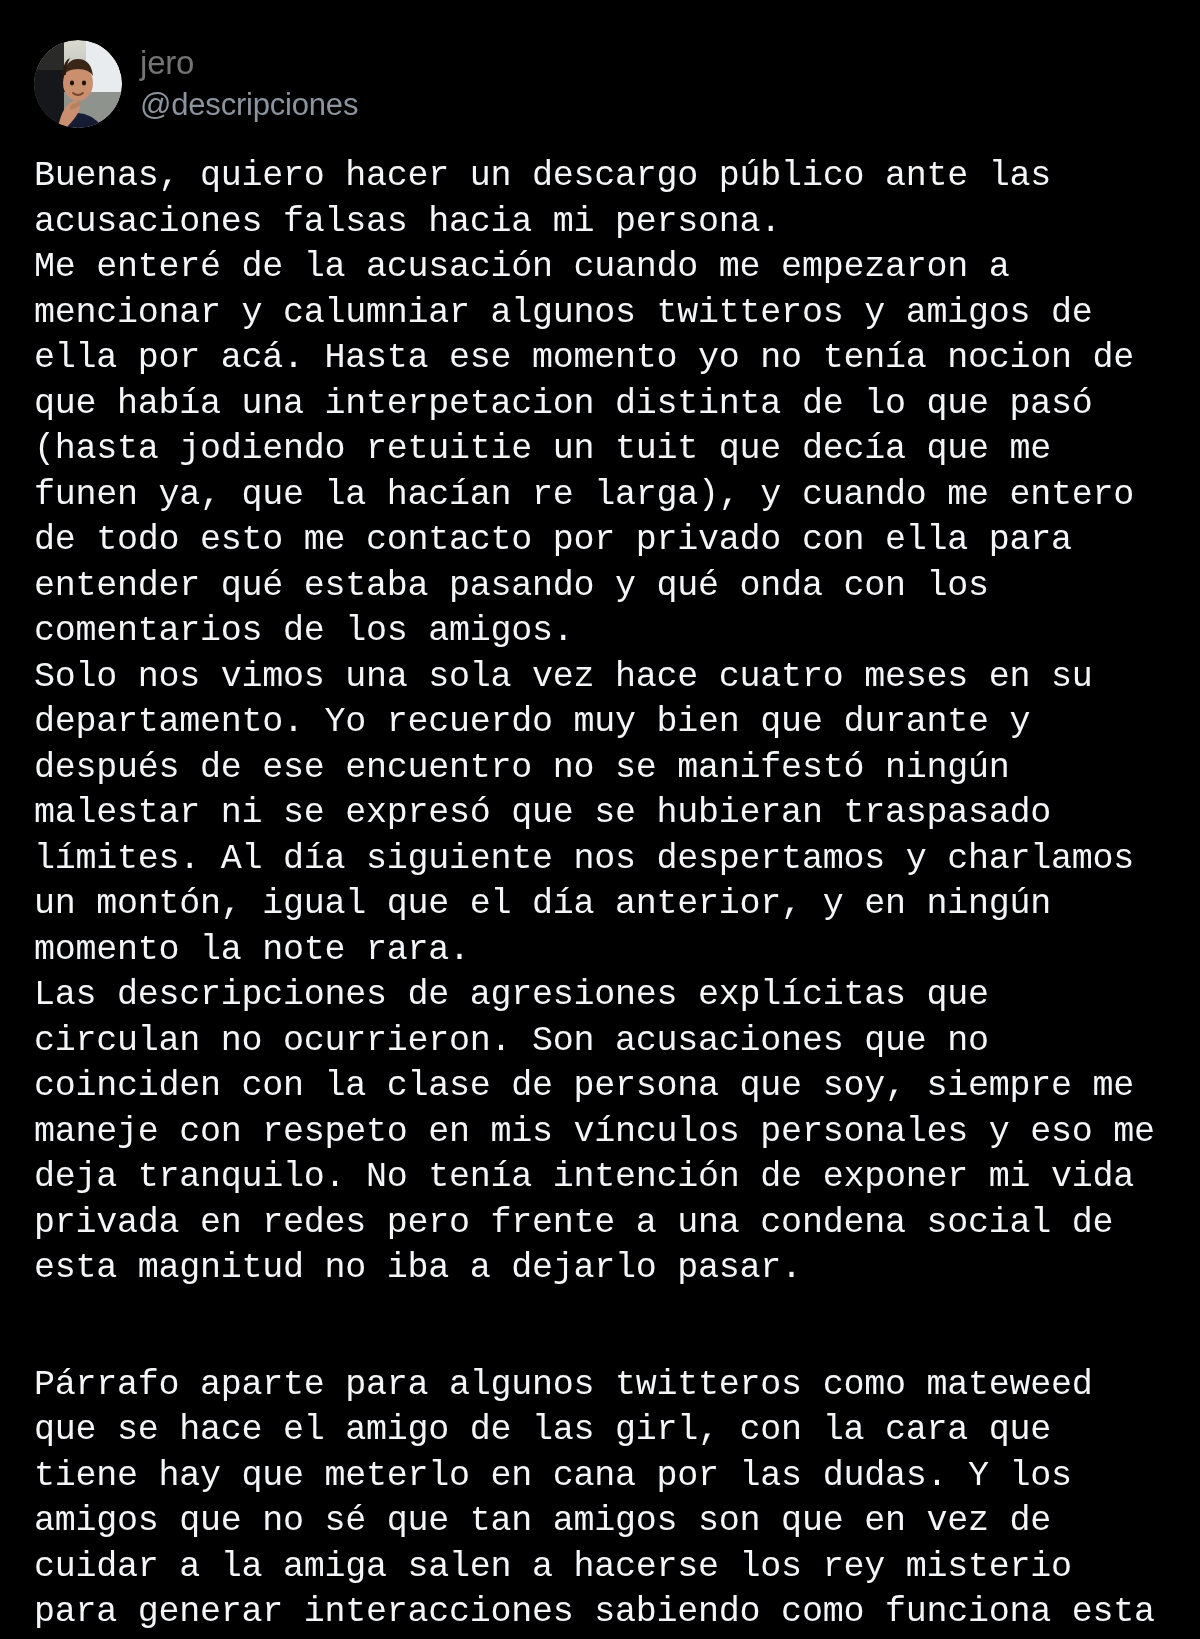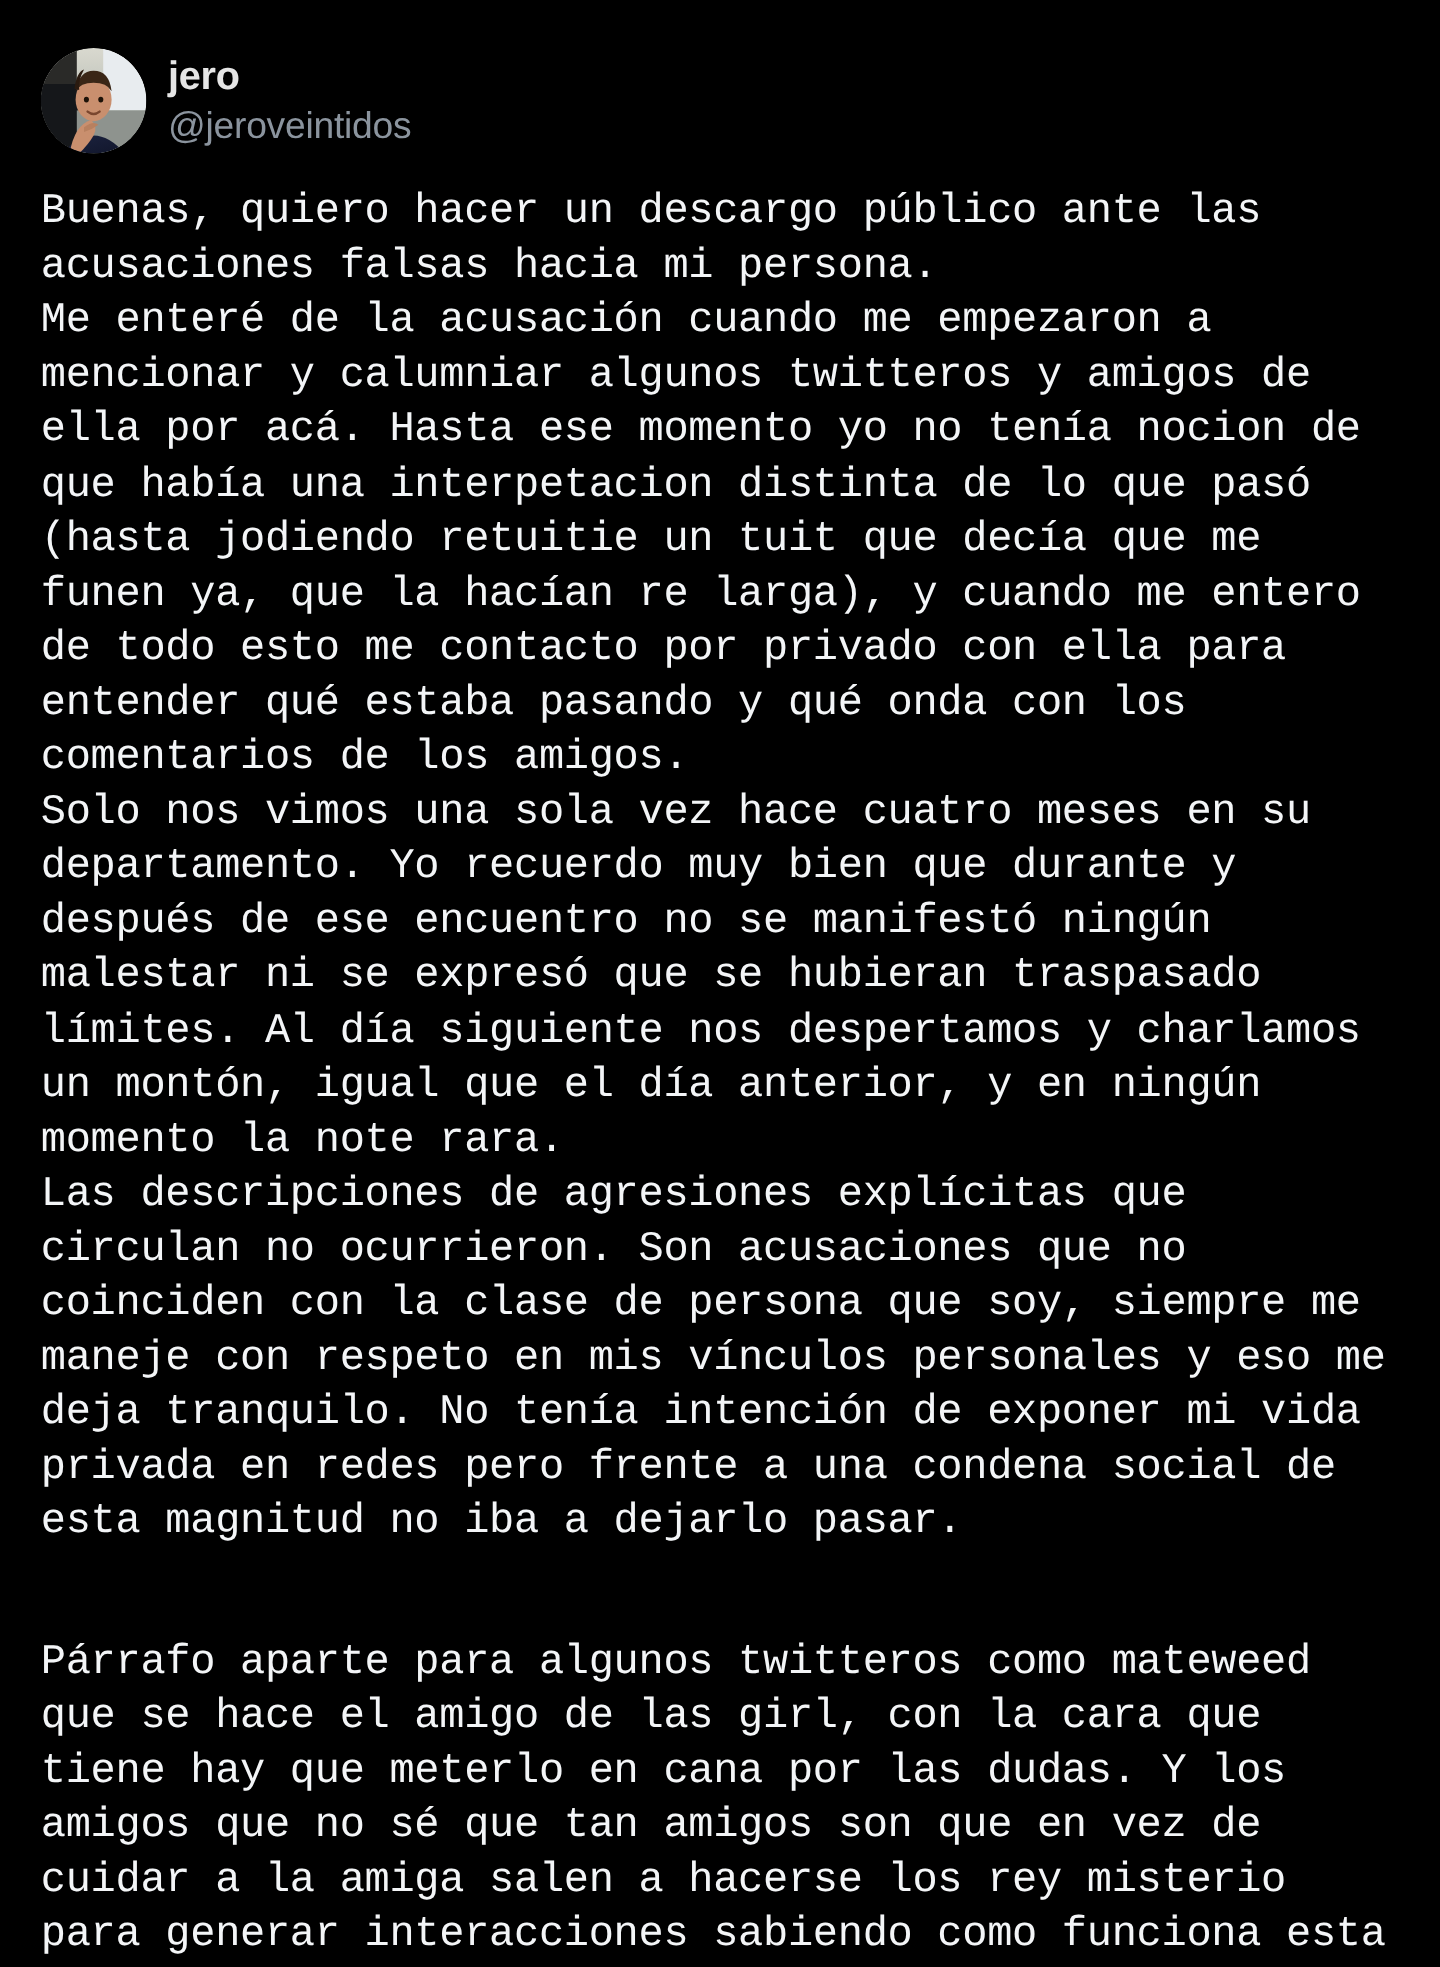--- a/index.html
+++ b/index.html
@@ -46,22 +46,22 @@
   .avatar svg { display: block; width: 100%; height: 100%; }
 
   .author-block {
     display: flex;
     flex-direction: column;
     justify-content: center;
     line-height: 1.0;
   }
   .display-name {
     font-size: 33px;
-    font-weight: 700;
-    color: #e5e5e5;
+    font-weight: 400;
+    color: #737373;
     letter-spacing: -0.2px;
     line-height: 1.25;
   }
   .handle {
     font-size: 31px;
     font-weight: 400;
     color: #8b949e;
     letter-spacing: -0.2px;
     line-height: 1.3;
     margin-top: 2px;
@@ -135,21 +135,21 @@
           <ellipse cx="50" cy="43" rx="2.1" ry="2.4" fill="#1d1208"></ellipse>
           <path d="M39 53 q5 4 10 0" stroke="#7a462e" stroke-width="2" fill="none" stroke-linecap="round"></path>
           <path d="M24 88 q4 -24 18 -28 q6 6 2 13 q-4 7 -12 15z" fill="#c98f6e"></path>
           <path d="M36 66 q8 -6 12 -2 q-5 4 -12 6z" fill="#b8805f"></path>
         </g>
       </svg>
     </div>
 
     <div class="author-block">
       <div class="display-name">jero</div>
-      <div class="handle">@jeroveintidos</div>
+      <div class="handle">@descripciones</div>
     </div>
 
   </div>
 
   <div class="tweet-body">
     <p class="tweet-paragraph">Buenas, quiero hacer un descargo público ante las acusaciones falsas hacia mi persona.
 Me enteré de la acusación cuando me empezaron a mencionar y calumniar algunos twitteros y amigos de ella por acá. Hasta ese momento yo no tenía nocion de que había una interpetacion distinta de lo que pasó (hasta jodiendo retuitie un tuit que decía que me funen ya, que la hacían re larga), y cuando me entero de todo esto me contacto por privado con ella para entender qué estaba pasando y qué onda con los comentarios de los amigos.
 Solo nos vimos una sola vez hace cuatro meses en su departamento. Yo recuerdo muy bien que durante y después de ese encuentro no se manifestó ningún malestar ni se expresó que se hubieran traspasado límites. Al día siguiente nos despertamos y charlamos un montón, igual que el día anterior, y en ningún momento la note rara.
 Las descripciones de agresiones explícitas que circulan no ocurrieron. Son acusaciones que no coinciden con la clase de persona que soy, siempre me maneje con respeto en mis vínculos personales y eso me deja tranquilo. No tenía intención de exponer mi vida privada en redes pero frente a una condena social de esta magnitud no iba a dejarlo pasar.</p>
     <p class="tweet-paragraph">Párrafo aparte para algunos twitteros como mateweed que se hace el amigo de las girl, con la cara que tiene hay que meterlo en cana por las dudas. Y los amigos que no sé que tan amigos son que en vez de cuidar a la amiga salen a hacerse los rey misterio para generar interacciones sabiendo como funciona esta red social. Yo tengo una vida afuera de twitter, familia y amigos que me bancan que hace que tenga contención y que este bien pero hay que tener cuidado con estas falsas acusaciones porque hay gente que se les arruina la vida.</p>

